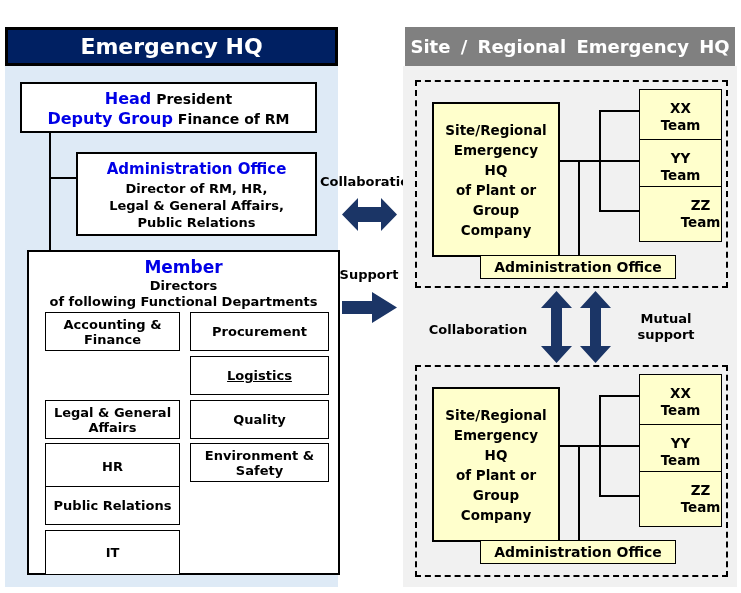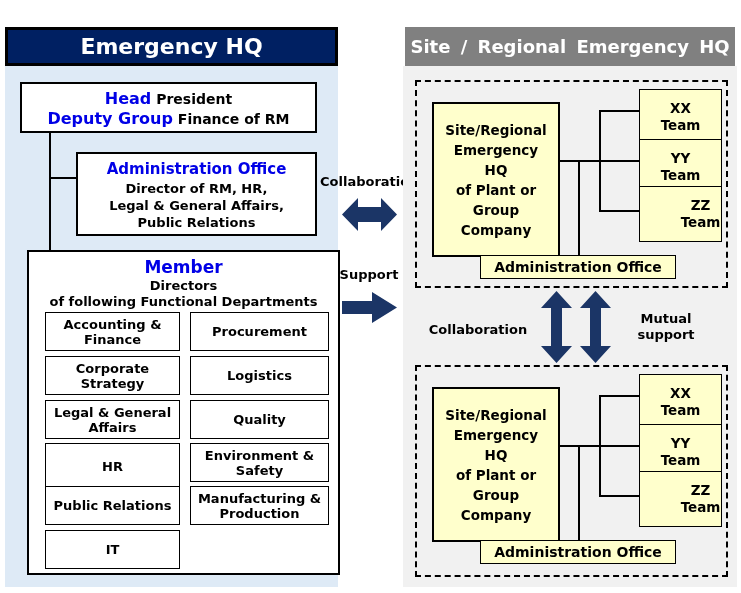--- a/index.html
+++ b/index.html
@@ -85,31 +85,29 @@
 Legal &amp; General Affairs,
 Public Relations</div>
     </div>
 
     <div class="wbox member-box">
       <div class="blue t">Member</div>
       <div class="pre">Directors
 of following Functional Departments</div>
 
       <div class="dept c1" style="top:60px; height:39px;">Accounting &amp; Finance</div>
-      <div class="dept c1" style="top:104px; height:39px;">Corporate Strategy</div>
       <div class="dept c1" style="top:148px; height:39px;">Legal &amp; General Affairs</div>
       <div class="dept c1" style="top:191px; height:46px;">HR</div>
       <div class="dept c1" style="top:234px; height:39px;">Public Relations</div>
-      <div class="dept c1" style="top:278px; height:39px;">IT</div>
+      <div class="dept c1" style="top:278px; height:45px;">IT</div>
 
       <div class="dept c2" style="top:60px; height:39px;">Procurement</div>
-      <div class="dept c2" style="top:104px; height:39px;">Logistics</div>
+      <div class="dept c2" style="top:104px; height:39px;text-decoration:underline;">Logistics</div>
       <div class="dept c2" style="top:148px; height:39px;">Quality</div>
       <div class="dept c2" style="top:191px; height:39px;">Environment &amp; Safety</div>
-      <div class="dept c2" style="top:234px; height:39px;">Manufacturing &amp; Production</div>
     </div>
   </div>
 
   <div class="gap-label" style="left:320px; top:174px; width:98px;">Collaboration</div>
   <div class="arrow" style="left:342px; top:197px;">
     <svg width="55" height="35" viewBox="0 0 55 35">
         <polygon fill="currentColor" points="0,17.5 16,1 16,10 39,10 39,1 55,17.5 39,34 39,25 16,25 16,34"></polygon>
       </svg>
   </div>
   <div class="gap-label" style="left:320px; top:267px; width:98px;">Support</div>

